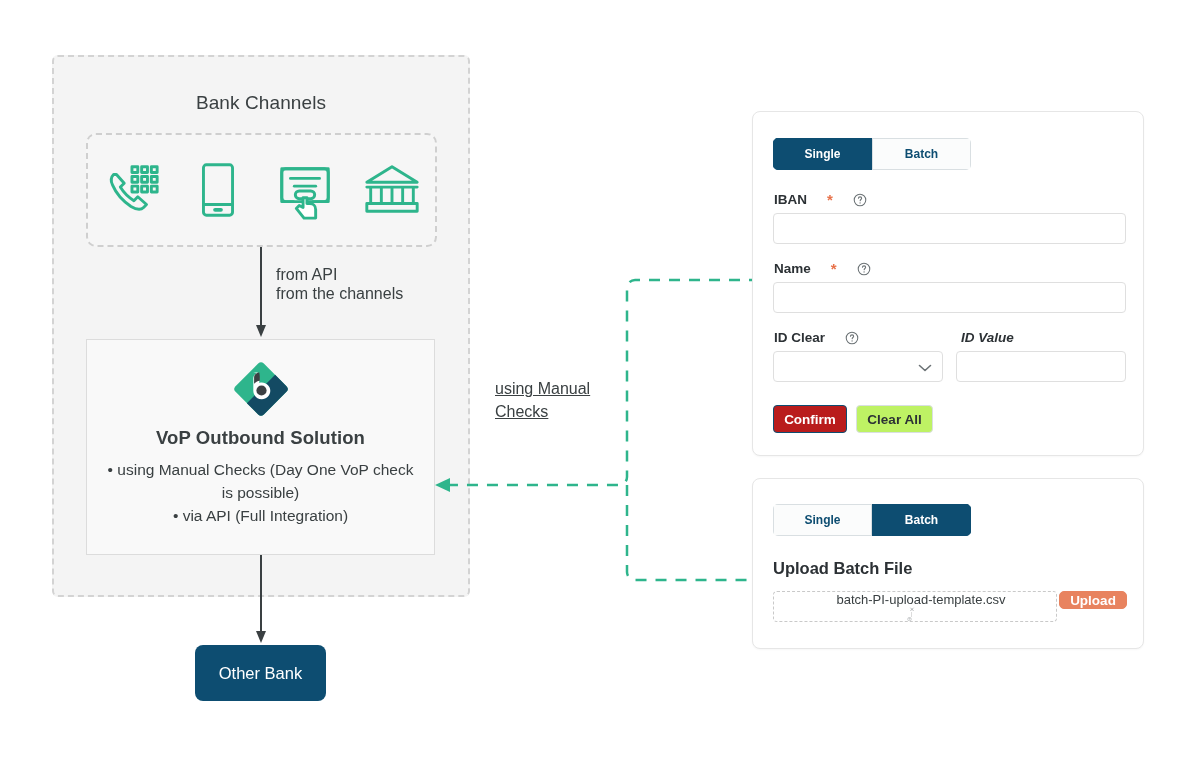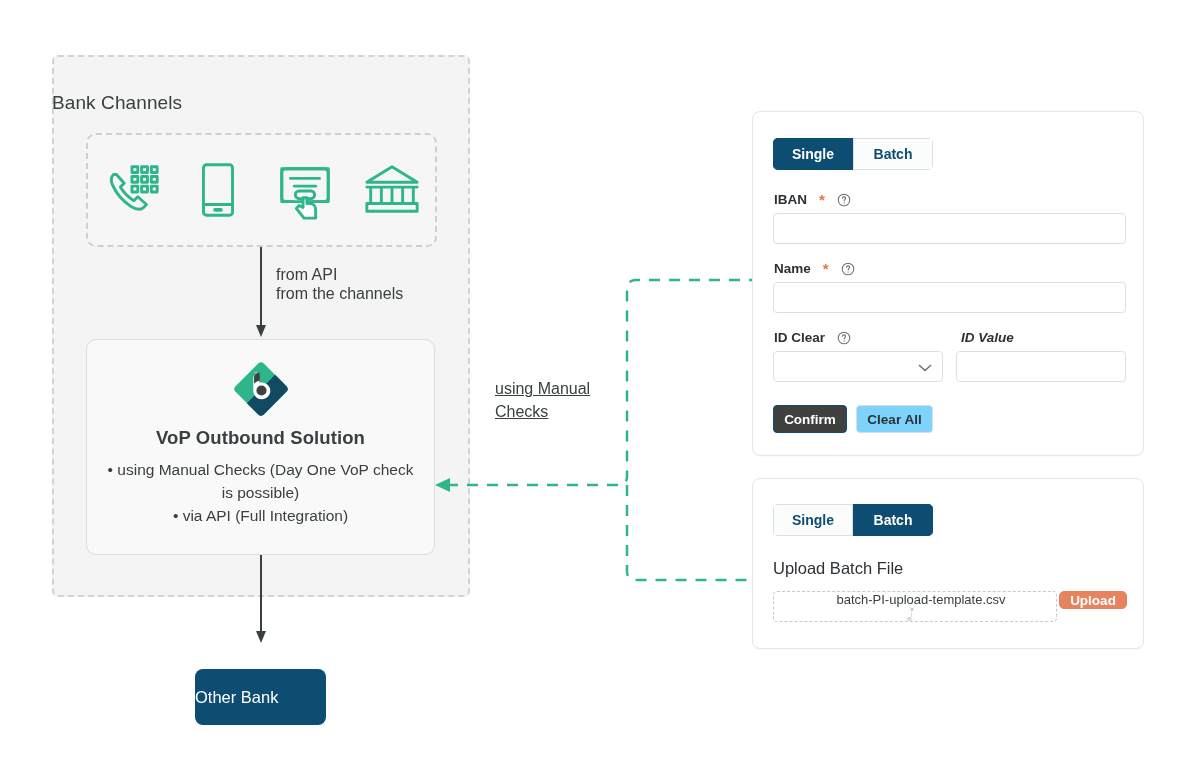--- a/index.html
+++ b/index.html
@@ -29,21 +29,21 @@
     background: #f4f4f4;
     border: 2px dashed #d3d3d3;
     border-radius: 6px;
     box-sizing: border-box;
   }
   .bank-channels-title {
     position: absolute;
     left: 52px;
     top: 92px;
     width: 418px;
-    text-align: left;
+    text-align: center;
     font-size: 19px;
     color: #3a4042;
     letter-spacing: .1px;
   }
   .icons-dashed {
     position: absolute;
     left: 86px;
     top: 133px;
     width: 351px;
     height: 114px;
@@ -76,21 +76,21 @@
 
   
   .vop-box {
     position: absolute;
     left: 86px;
     top: 339px;
     width: 349px;
     height: 216px;
     background: #f9f9f9;
     border: 1px solid #dcdcdc;
-    border-radius: 10px;
+    border-radius: 0;
     box-sizing: border-box;
     text-align: center;
   }
   .vop-logo-wrap {
     margin-top: 21px;
     display: flex;
     justify-content: center;
   }
   .vop-title {
     margin-top: 10px;
@@ -123,22 +123,21 @@
     left: 195px;
     top: 645px;
     width: 131px;
     height: 56px;
     background: #0d4d71;
     border-radius: 8px;
     color: #ffffff;
     font-size: 16.5px;
     display: flex;
     align-items: center;
-    justify-content: flex-start;
-    margin-top: 24px;
+    justify-content: center;
   }
 
   
   .bracket { position: absolute; left: 420px; top: 270px; width: 340px; height: 330px; }
   .manual-label {
     position: absolute;
     left: 495px;
     top: 377px;
     font-size: 16px;
     line-height: 23px;
@@ -158,40 +157,40 @@
   .card-single { left: 752px; top: 111px; width: 392px; height: 345px; }
   .card-batch  { left: 752px; top: 478px; width: 392px; height: 171px; }
 
   .tabs {
     position: absolute;
     display: flex;
     border-radius: 5px;
     overflow: hidden;
   }
   .tab {
-    width: 80px;
+    width: 99px;
     height: 32px;
     display: flex;
     align-items: center;
     justify-content: center;
-    font-size: 14px;
+    font-size: 12px;
     font-weight: bold;
     box-sizing: border-box;
   }
   .tab.active { background: #0d4d71; color: #ffffff; border: 1px solid #0d4d71; }
   .tab.idle   { background: #fbfcfc; color: #0d4d71; border: 1px solid #d9dfe2; }
 
   .field-label {
     position: absolute;
     font-size: 13.5px;
     font-weight: bold;
     color: #2c3135;
     display: flex;
     align-items: center;
-    gap: 12px;
+    gap: 20px;
     white-space: nowrap;
   }
   .req { color: #e8724a; font-weight: bold; font-size: 15px; line-height: 1; }
   .help { width: 14px; height: 14px; display: inline-block; }
 
   .input-box {
     position: absolute;
     background: #ffffff;
     border: 1px solid #dfdfdf;
     border-radius: 4px;
@@ -209,27 +208,27 @@
   .btn {
     position: absolute;
     display: flex;
     align-items: center;
     justify-content: center;
     font-size: 13.5px;
     font-weight: bold;
     border-radius: 4px;
     box-sizing: border-box;
   }
-  .btn-confirm { background: #404040; color: #fff; border: 1px solid #0d4d71; }
-  .btn-clear   { background: #7dd3fc; color: #2c3135; border: 1px solid #d9dfe2; text-align: right; }
+  .btn-confirm { background: #b91c1c; color: #fff; border: 1px solid #0d4d71; }
+  .btn-clear   { background: #bef264; color: #2c3135; border: 1px solid #d9dfe2; text-align: right; }
 
   .batch-heading {
     position: absolute;
     font-size: 16.5px;
-    font-weight: normal;
+    font-weight: bold;
     color: #2c3135;
   }
   .filebox {
     position: absolute;
     border: 1px dashed #c9c9c9;
     border-radius: 4px;
     box-sizing: border-box;
     display: flex;
     align-items: center;
   }

